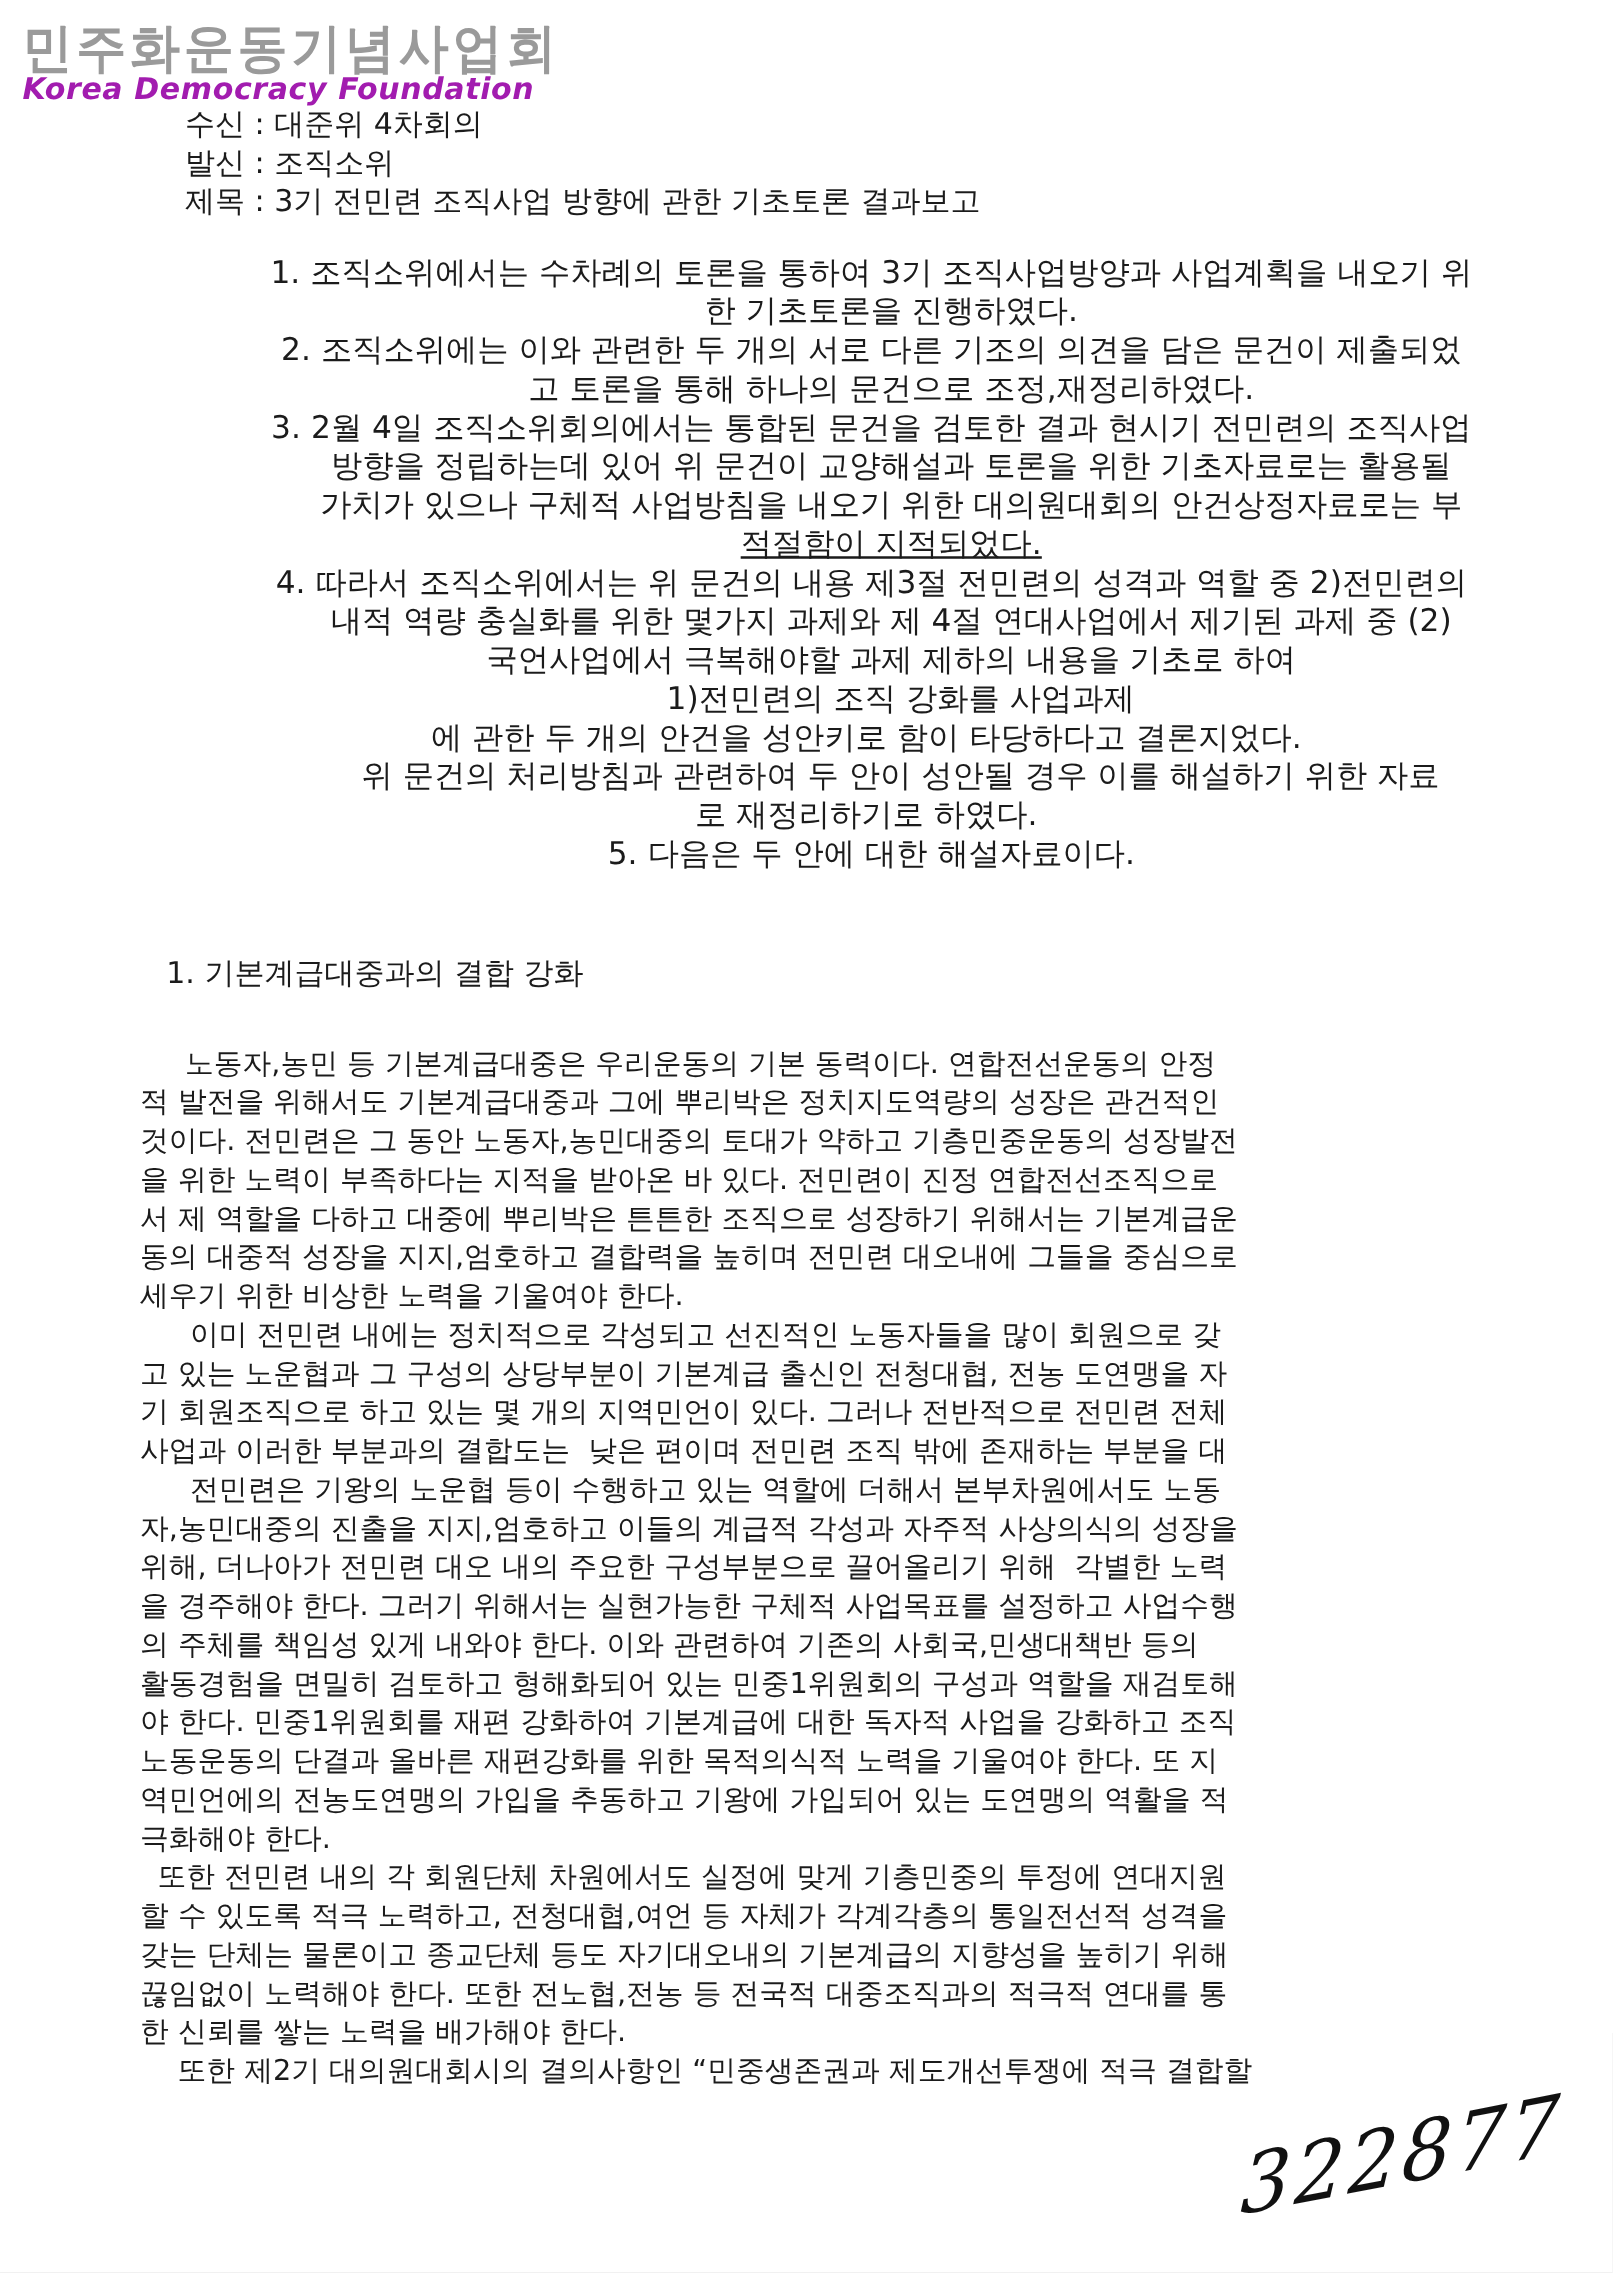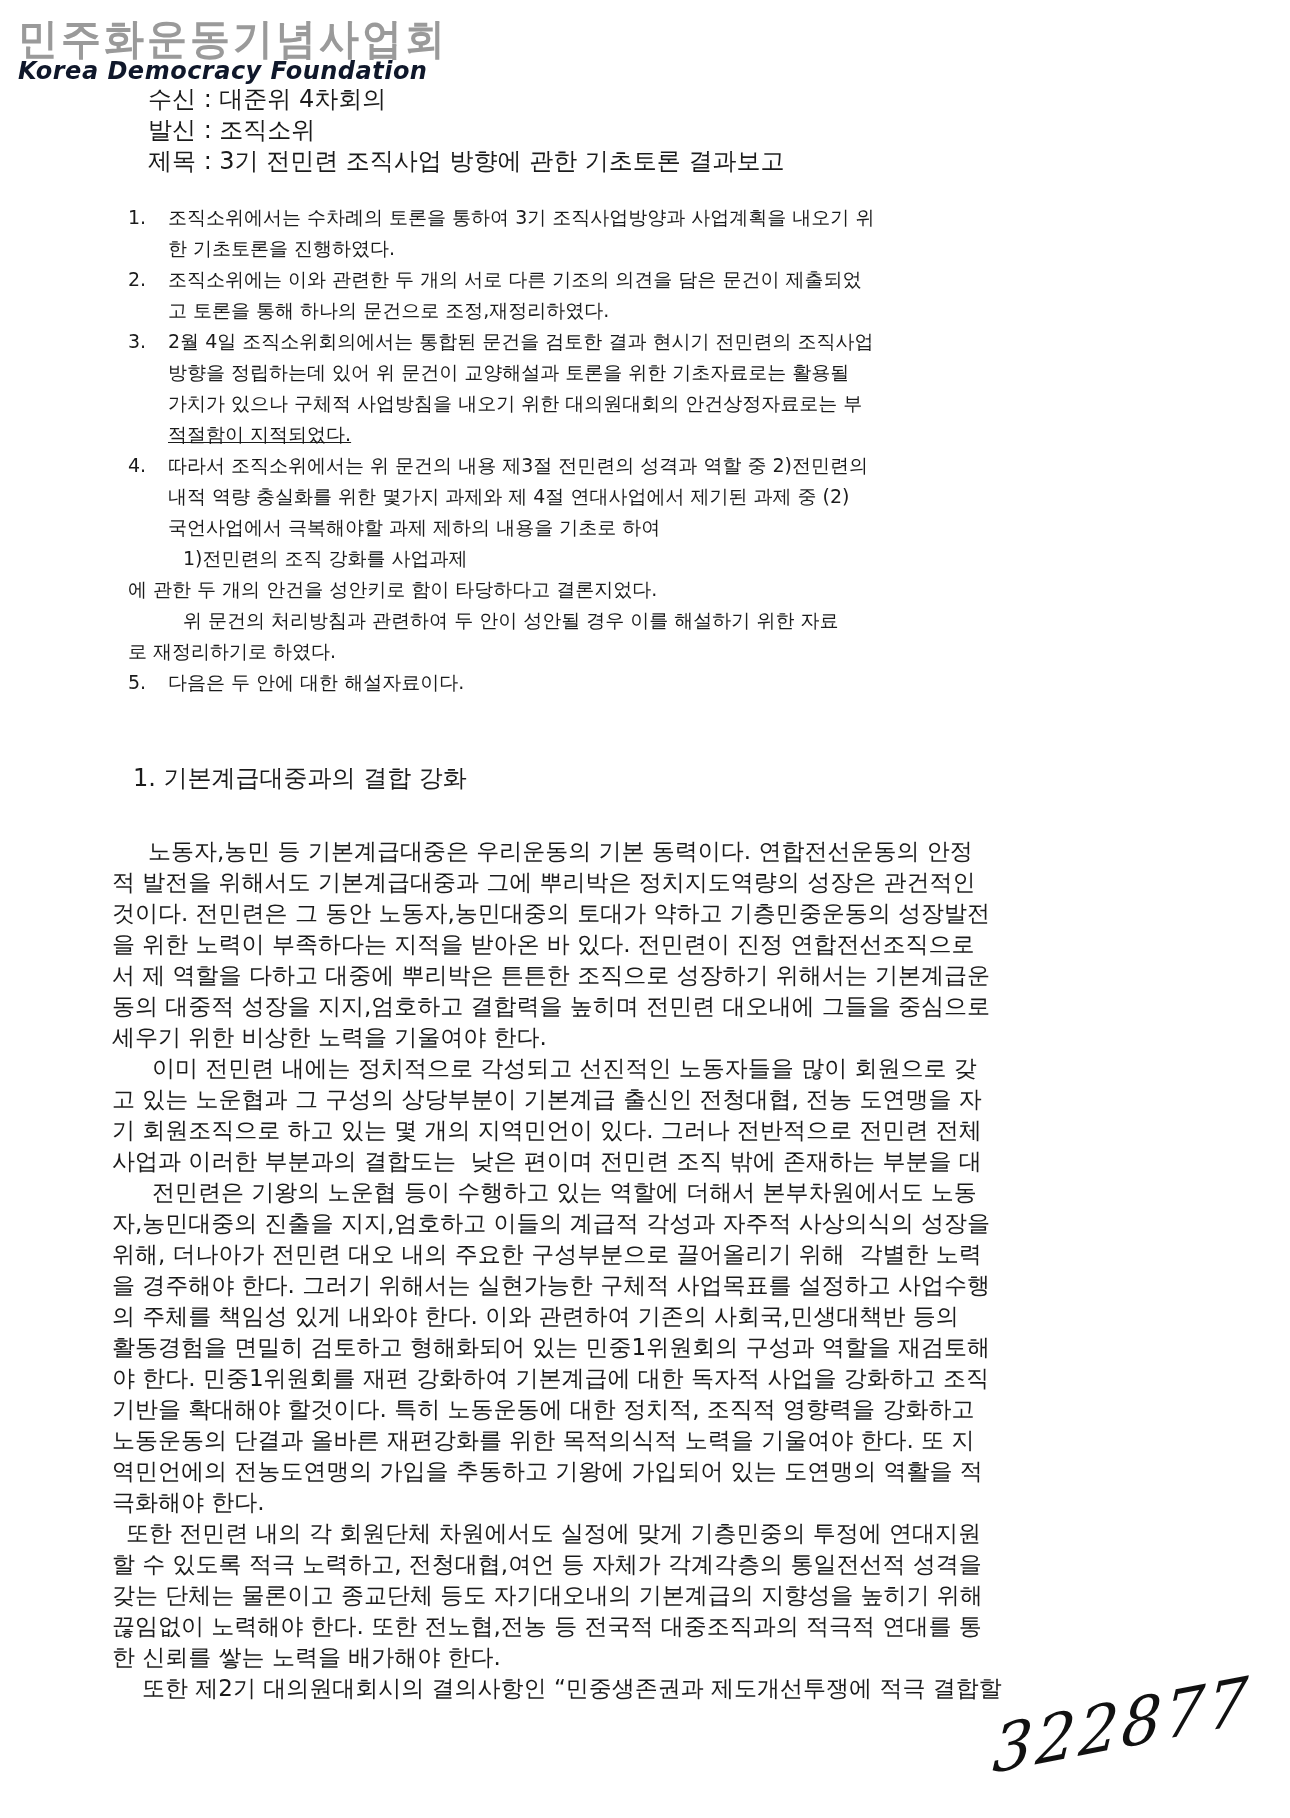--- a/index.html
+++ b/index.html
@@ -19,21 +19,21 @@
   }
   .logo-en {
     position:absolute; left:18px; top:57px;
     font-size:24px; font-weight:bold; font-style:italic;
     color:#cc5f74; letter-spacing:0.5px; white-space:pre;
   }
   
   .memo-header { position:absolute; left:148px; top:84px; font-size:24px; font-weight:normal; }
   .h-line { line-height:31px; white-space:pre; }
   
-  .memo-list { position:absolute; left:128px; top:202px; font-size:19px; width:1130px; }
+  .memo-list { position:absolute; left:128px; top:202px; font-size:25px; width:1130px;text-align:center; }
   .l-line { line-height:31px; white-space:pre; }
   .marker { display:inline-block; width:40px; }
   
   .section-heading { position:absolute; left:133px; top:762px; font-size:24px; white-space:pre; }
   
   .body-text { position:absolute; left:112px; top:836px; width:1145px; font-size:23px; }
   .b-line { line-height:31px; white-space:pre; }
   
   .handwritten {
     position:absolute; left:995px; top:1712px;
@@ -43,21 +43,21 @@
     white-space:pre;
   }
 </style>
 </head>
 <body>
 
 <div class="page" style="background: rgb(255, 255, 255); color: rgb(27, 27, 27);">
 
   <div class="logo-kr" style="color: rgb(154, 154, 154);">민주화운동기념사업회</div>
 
-  <div class="logo-en" style="color: #0f172a;">Korea Democracy Foundation</div>
+  <div class="logo-en" style="color: #a21caf;">Korea Democracy Foundation</div>
 
   <div class="memo-header">
       <div class="h-line">수신 : 대준위 4차회의</div>
       <div class="h-line">발신 : 조직소위</div>
       <div class="h-line">제목 : 3기 전민련 조직사업 방향에 관한 기초토론 결과보고</div>
     </div>
 
   <div class="memo-list">
       <div class="l-line"><span class="marker">1.</span><span>조직소위에서는 수차례의 토론을 통하여 3기 조직사업방양과 사업계획을 내오기 위</span></div>
       <div class="l-line" style="padding-left: 40px;"><span>한 기초토론을 진행하였다.</span></div>
@@ -91,21 +91,20 @@
       <div class="b-line">고 있는 노운협과 그 구성의 상당부분이 기본계급 출신인 전청대협, 전농 도연맹을 자</div>
       <div class="b-line">기 회원조직으로 하고 있는 몇 개의 지역민언이 있다. 그러나 전반적으로 전민련 전체</div>
       <div class="b-line">사업과 이러한 부분과의 결합도는  낮은 편이며 전민련 조직 밖에 존재하는 부분을 대</div>
       <div class="b-line" style="padding-left: 40px;">전민련은 기왕의 노운협 등이 수행하고 있는 역할에 더해서 본부차원에서도 노동</div>
       <div class="b-line">자,농민대중의 진출을 지지,엄호하고 이들의 계급적 각성과 자주적 사상의식의 성장을</div>
       <div class="b-line">위해, 더나아가 전민련 대오 내의 주요한 구성부분으로 끌어올리기 위해  각별한 노력</div>
       <div class="b-line">을 경주해야 한다. 그러기 위해서는 실현가능한 구체적 사업목표를 설정하고 사업수행</div>
       <div class="b-line">의 주체를 책임성 있게 내와야 한다. 이와 관련하여 기존의 사회국,민생대책반 등의</div>
       <div class="b-line">활동경험을 면밀히 검토하고 형해화되어 있는 민중1위원회의 구성과 역할을 재검토해</div>
       <div class="b-line">야 한다. 민중1위원회를 재편 강화하여 기본계급에 대한 독자적 사업을 강화하고 조직</div>
-      <div class="b-line">기반을 확대해야 할것이다. 특히 노동운동에 대한 정치적, 조직적 영향력을 강화하고</div>
       <div class="b-line">노동운동의 단결과 올바른 재편강화를 위한 목적의식적 노력을 기울여야 한다. 또 지</div>
       <div class="b-line">역민언에의 전농도연맹의 가입을 추동하고 기왕에 가입되어 있는 도연맹의 역활을 적</div>
       <div class="b-line">극화해야 한다.</div>
       <div class="b-line" style="padding-left: 14px;">또한 전민련 내의 각 회원단체 차원에서도 실정에 맞게 기층민중의 투정에 연대지원</div>
       <div class="b-line">할 수 있도록 적극 노력하고, 전청대협,여언 등 자체가 각계각층의 통일전선적 성격을</div>
       <div class="b-line">갖는 단체는 물론이고 종교단체 등도 자기대오내의 기본계급의 지향성을 높히기 위해</div>
       <div class="b-line">끊임없이 노력해야 한다. 또한 전노협,전농 등 전국적 대중조직과의 적극적 연대를 통</div>
       <div class="b-line">한 신뢰를 쌓는 노력을 배가해야 한다.</div>
       <div class="b-line" style="padding-left: 30px;">또한 제2기 대의원대회시의 결의사항인 “민중생존권과 제도개선투쟁에 적극 결합할</div>
     </div>

